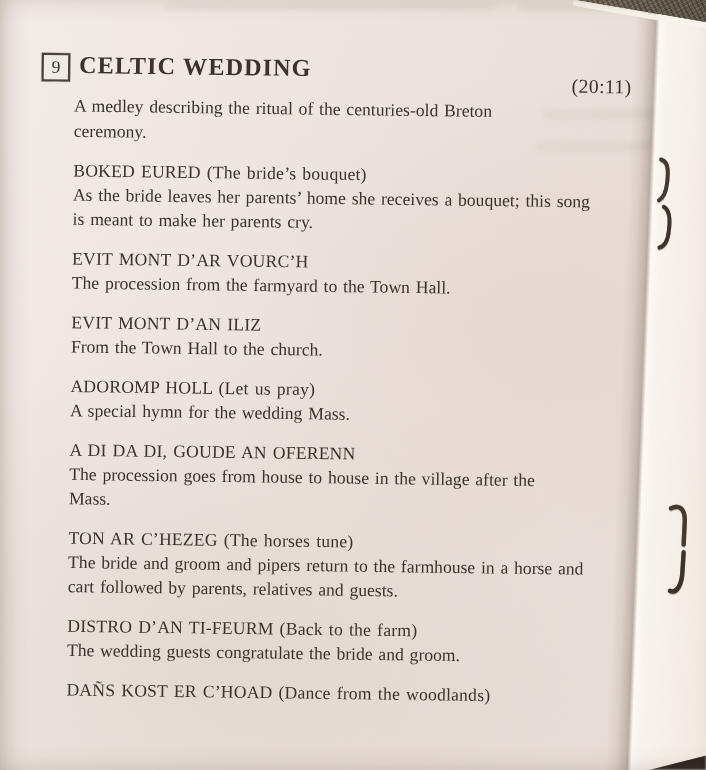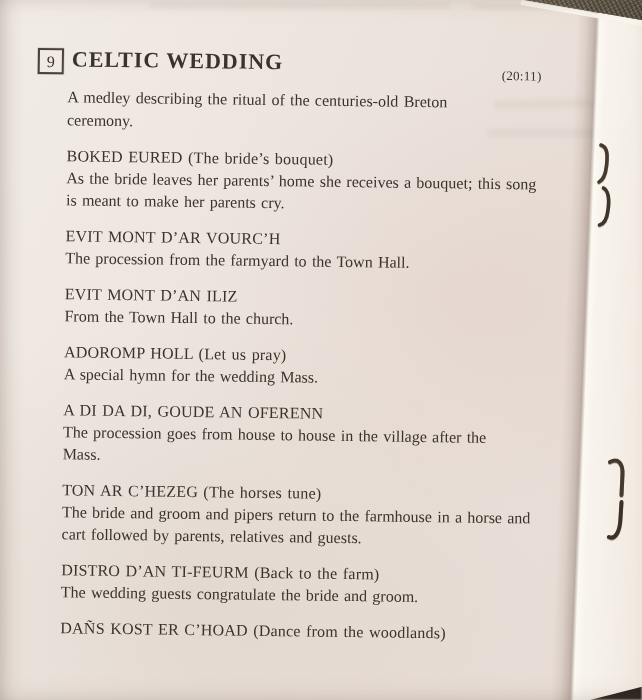--- a/index.html
+++ b/index.html
@@ -82,21 +82,21 @@
   .num-box {
     position:absolute; left:0; top:0; width:26px; height:26px;
     border:2px solid #4a423a; text-align:center;
     font-size:16px; line-height:23px; color:#3a332b;
     box-shadow:0 0 0 0.5px rgba(74,66,58,0.25);
   }
   .track-title {
     position:absolute; left:34px; top:-2px;
     font-size:22px; font-weight:bold; letter-spacing:1px; white-space:nowrap;
   }
-  .track-duration { position:absolute; left:502px; top:62px; font-size:13px; letter-spacing:0.3px; }
+  .track-duration { position:absolute; left:520px; top:62px; font-size:18px; letter-spacing:0.3px; }
 
   .track-description {
     margin:9px 0 0 68px; max-width:440px;
     font-size:16px; line-height:23px; word-spacing:0.08em;
   }
 
   .sections { margin-left:68px; }
   .section { margin-top:14px; font-size:16px; line-height:22px; word-spacing:0.08em; }
   .section-heading { letter-spacing:0.2px; white-space:nowrap; }
   .section-body { max-width:480px; }

